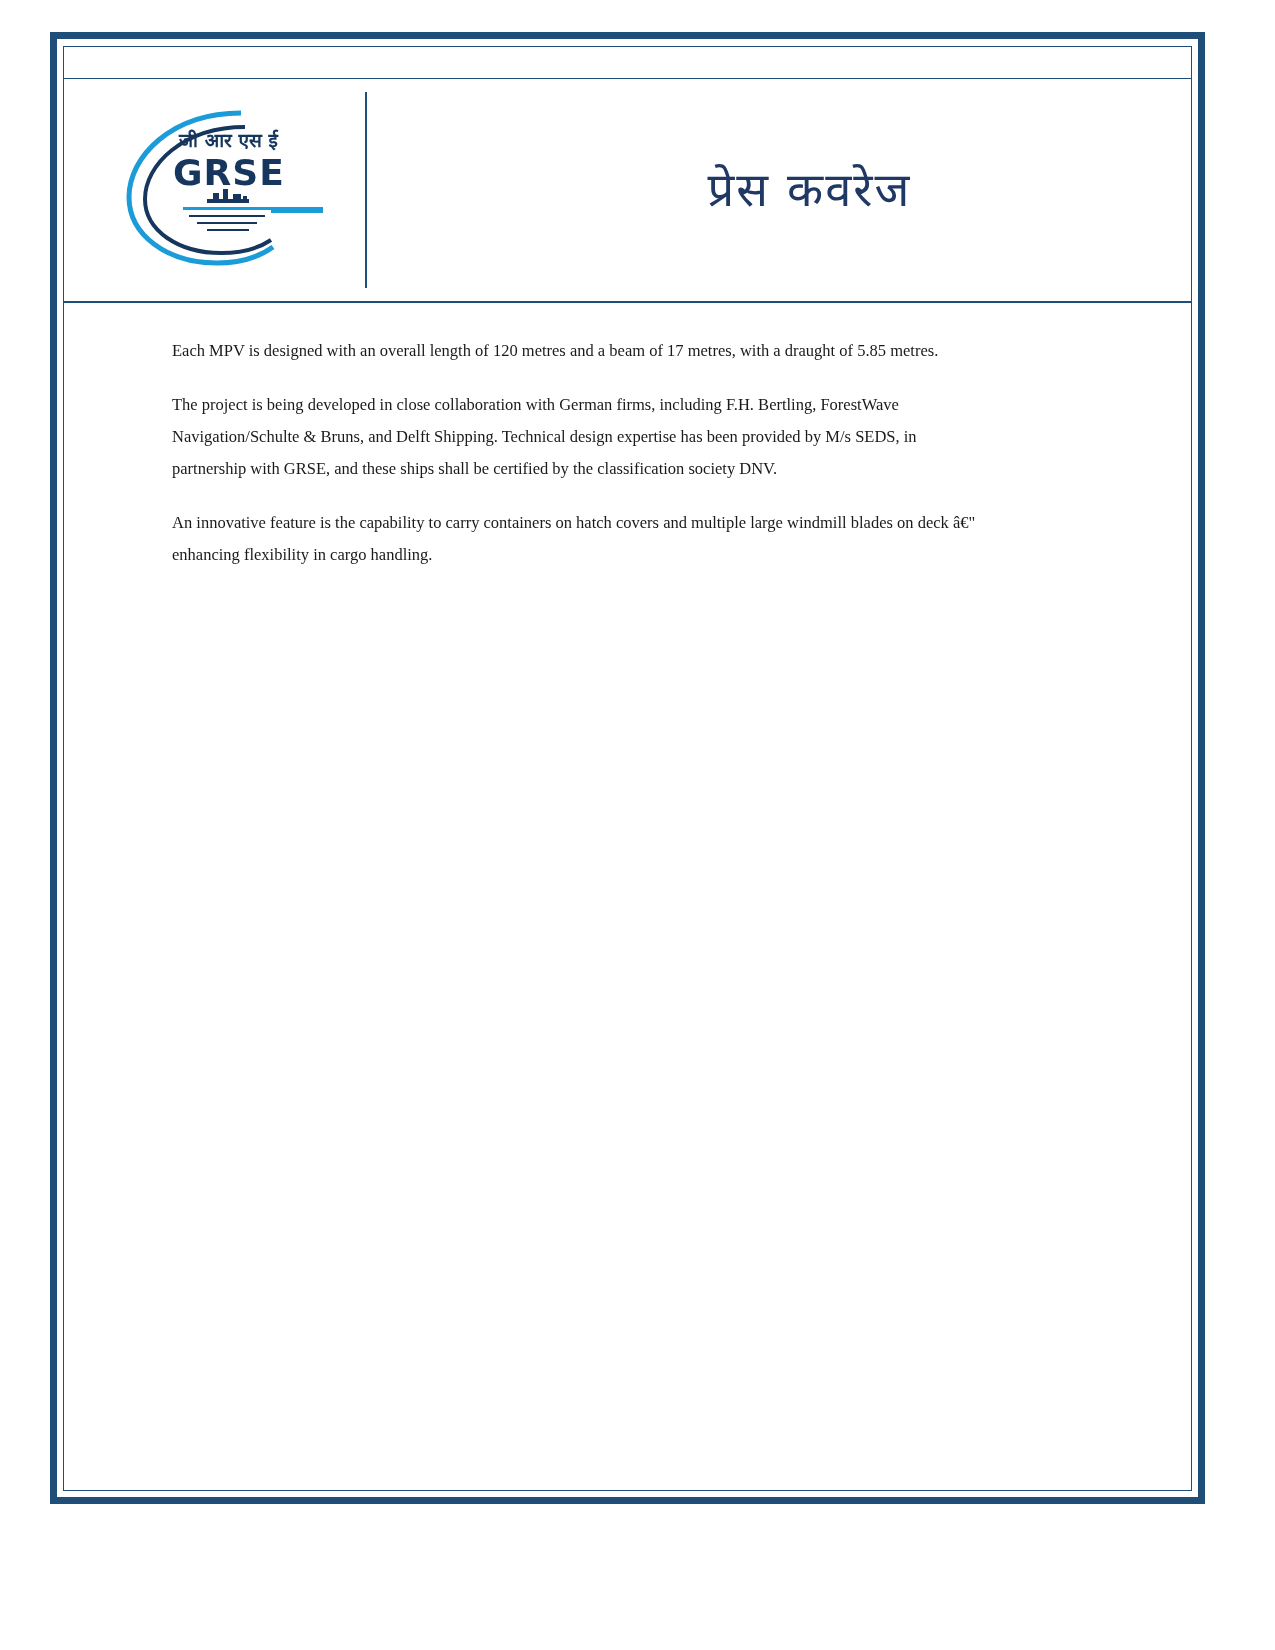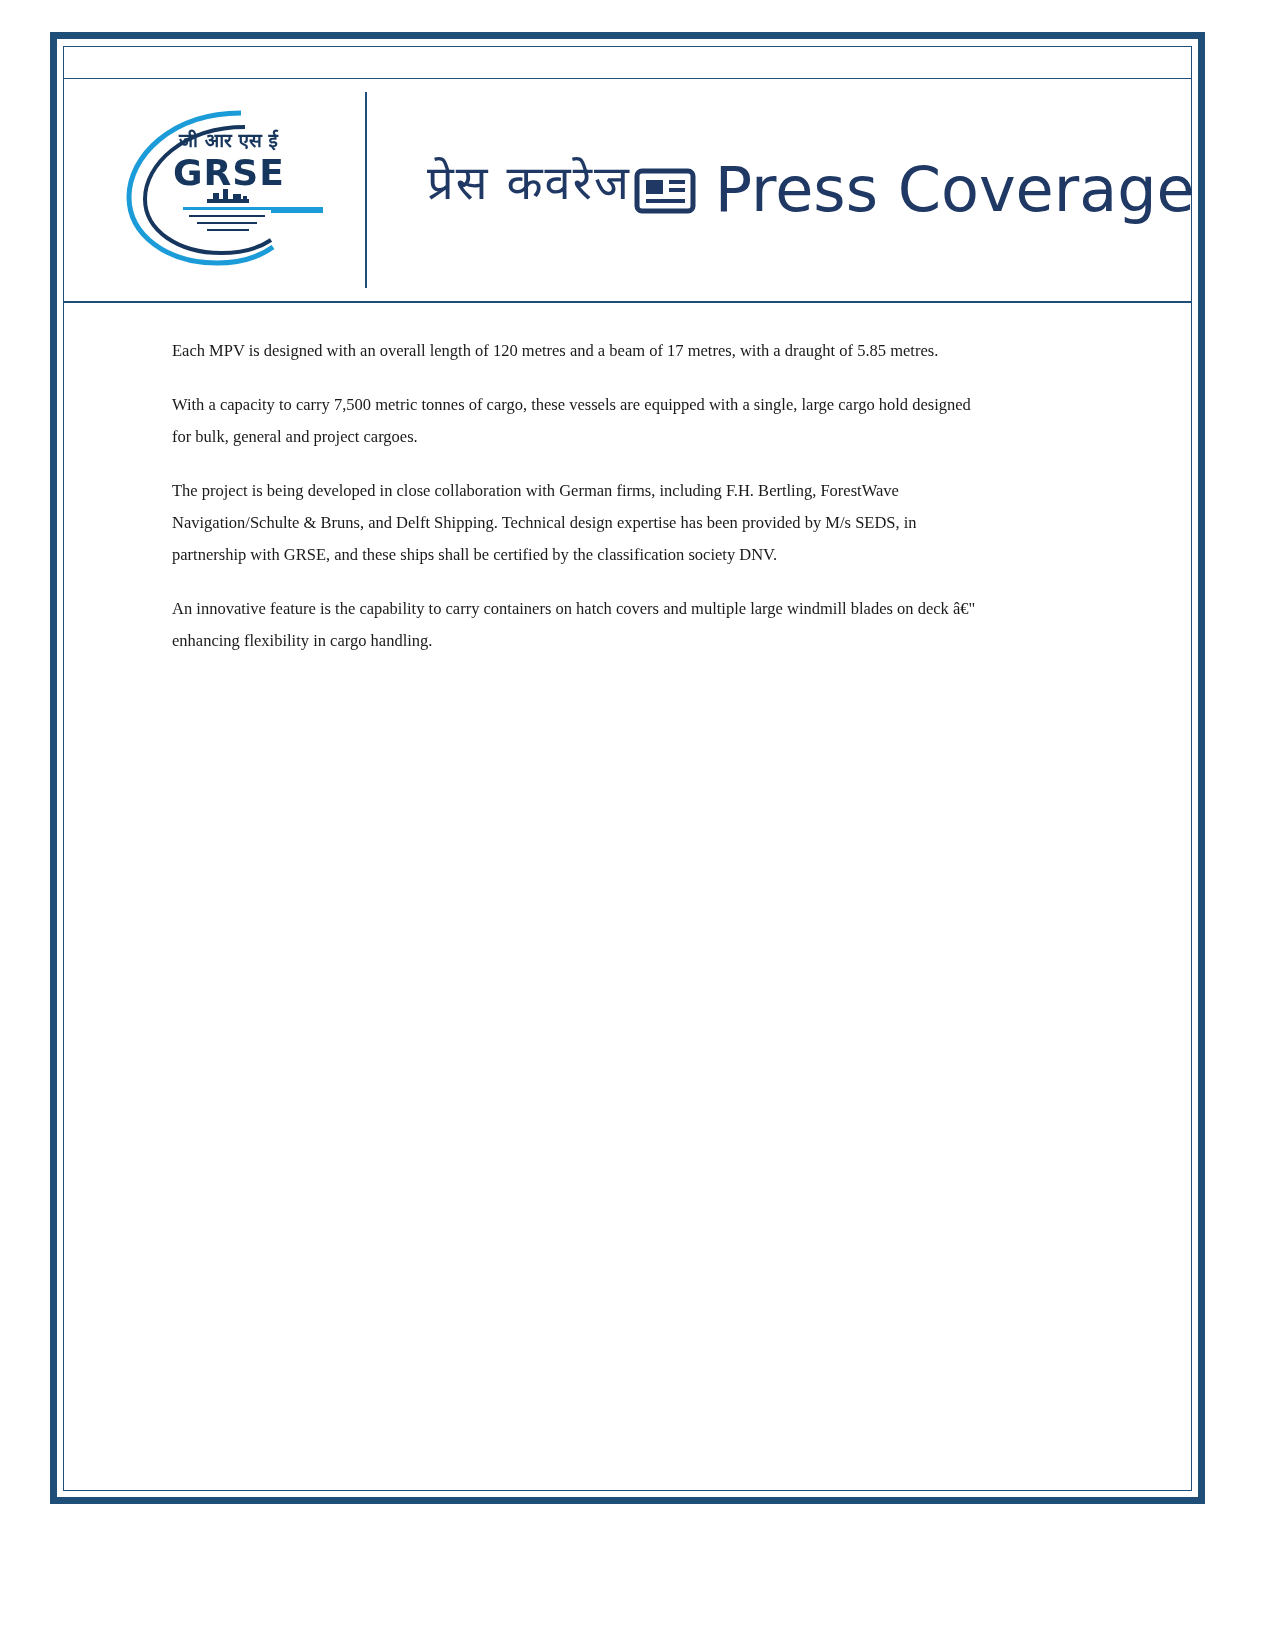--- a/index.html
+++ b/index.html
@@ -165,34 +165,23 @@
         <rect x="68" y="108" width="76" height="2" fill="#17365D"></rect>
         <rect x="76" y="115" width="60" height="2" fill="#17365D"></rect>
         <rect x="86" y="122" width="42" height="2" fill="#17365D"></rect>
       </svg>
     </div>
 
     <div class="divider"></div>
 
     <div class="title-block">
       <div class="title-hindi">प्रेस  कवरेज</div>
-      <div class="title-en-row">
-        <svg width="64" height="58" viewBox="0 0 64 58">
-          <rect x="4" y="10" width="56" height="40" rx="5" ry="5" fill="none" stroke="#1F3864" stroke-width="5"></rect>
-          <rect x="13" y="19" width="17" height="14" fill="#1F3864"></rect>
-          <rect x="36" y="19" width="16" height="4" fill="#1F3864"></rect>
-          <rect x="36" y="27" width="16" height="4" fill="#1F3864"></rect>
-          <rect x="13" y="38" width="39" height="4" fill="#1F3864"></rect>
-        </svg>
-        <div class="title-en">Press Coverage</div>
-      </div>
     </div>
 
   </div>
 
   <div class="content">
     <p class="para">Each MPV is designed with an overall length of 120 metres and a beam of 17 metres, with a draught of 5.85 metres.</p>
-    <p class="para">With a capacity to carry 7,500 metric tonnes of cargo, these vessels are equipped with a single, large cargo hold designed for bulk, general and project cargoes.</p>
     <p class="para">The project is being developed in close collaboration with German firms, including F.H. Bertling, ForestWave Navigation/Schulte &amp; Bruns, and Delft Shipping. Technical design expertise has been provided by M/s SEDS, in partnership with GRSE, and these ships shall be certified by the classification society DNV.</p>
     <p class="para">An innovative feature is the capability to carry containers on hatch covers and multiple large windmill blades on deck â€" enhancing flexibility in cargo handling.</p>
   </div>
 
 </div>
 
 </body></html>

